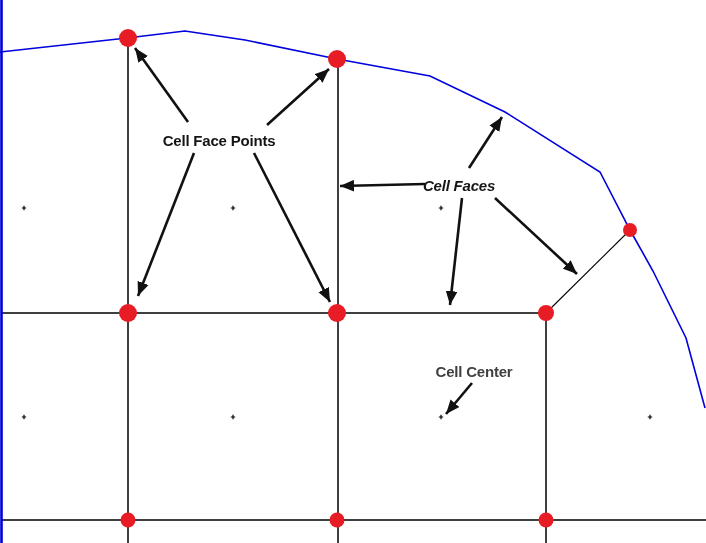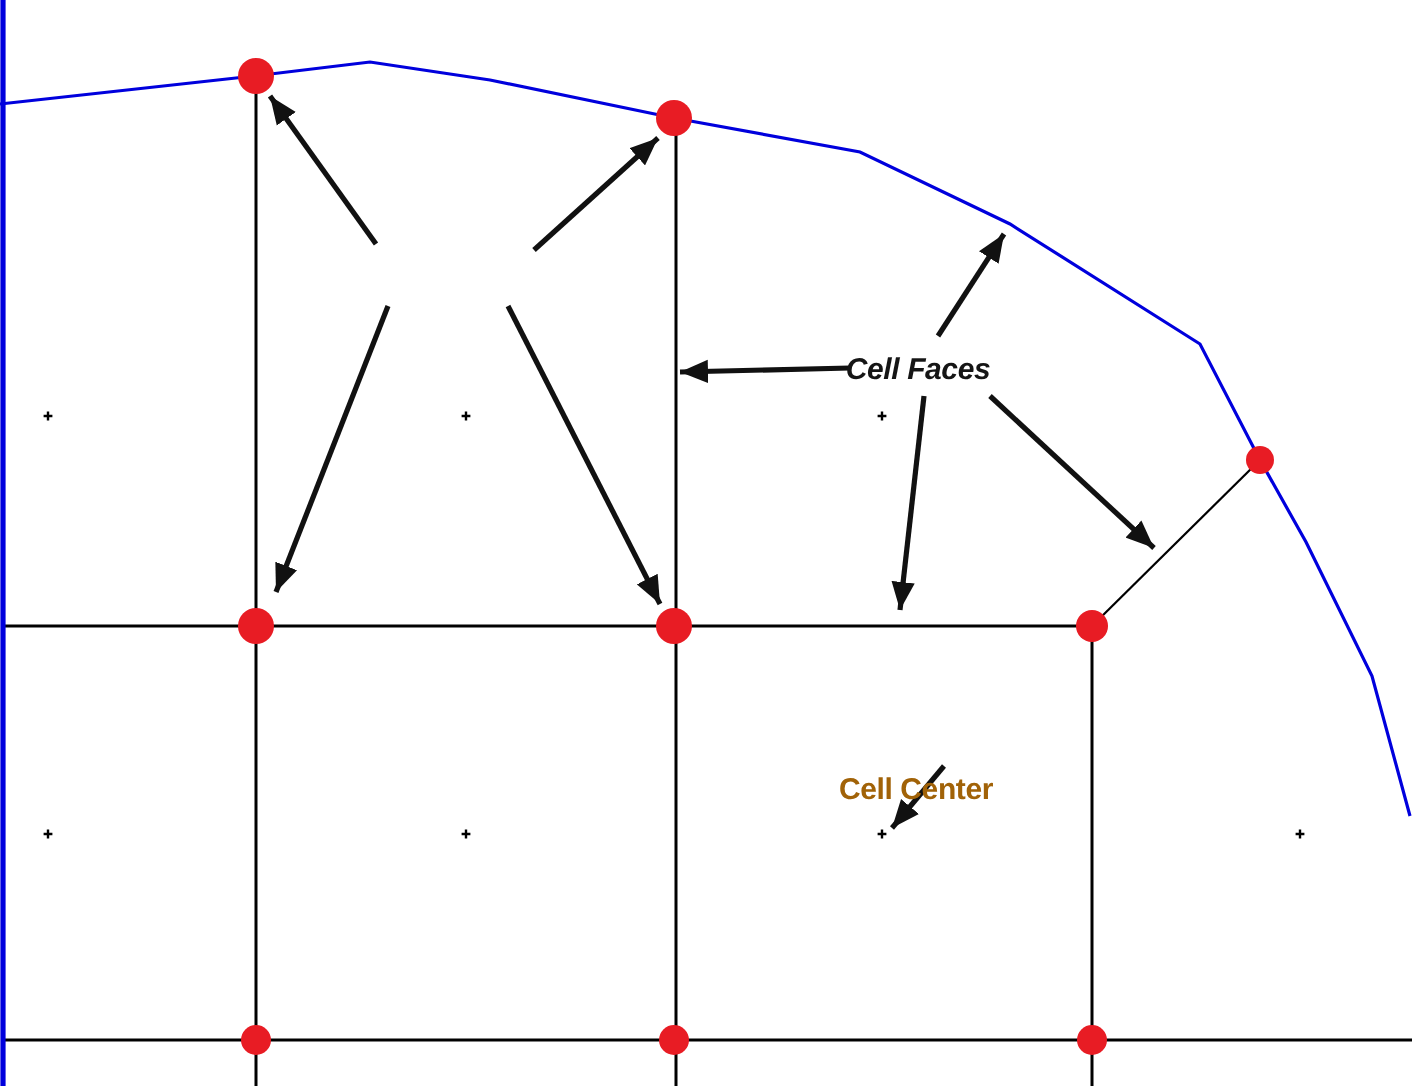--- a/index.html
+++ b/index.html
@@ -79,15 +79,16 @@
         <circle cx="630" cy="230" r="7" fill="#e81c24"></circle>
         <circle cx="128" cy="313" r="9" fill="#e81c24"></circle>
         <circle cx="337" cy="313" r="9" fill="#e81c24"></circle>
         <circle cx="546" cy="313" r="8" fill="#e81c24"></circle>
         <circle cx="128" cy="520" r="7.5" fill="#e81c24"></circle>
         <circle cx="337" cy="520" r="7.5" fill="#e81c24"></circle>
         <circle cx="546" cy="520" r="7.5" fill="#e81c24"></circle>
       </g>
   </svg>
 
+  <div class="diagram-label" style="left: 219px; top: 140px; color: rgb(21, 21, 21);">Cell Face Points</div>
   <div class="diagram-label" style="left: 459px; top: 185px; color: rgb(21, 21, 21); font-style: italic;">Cell Faces</div>
-  <div class="diagram-label" style="left: 458px; top: 371px; color: #a16207; margin-top: 24px;">Cell Center</div>
+  <div class="diagram-label" style="left: 474px; top: 371px; color: #404040;">Cell Center</div>
 </div>
 
 </body></html>

